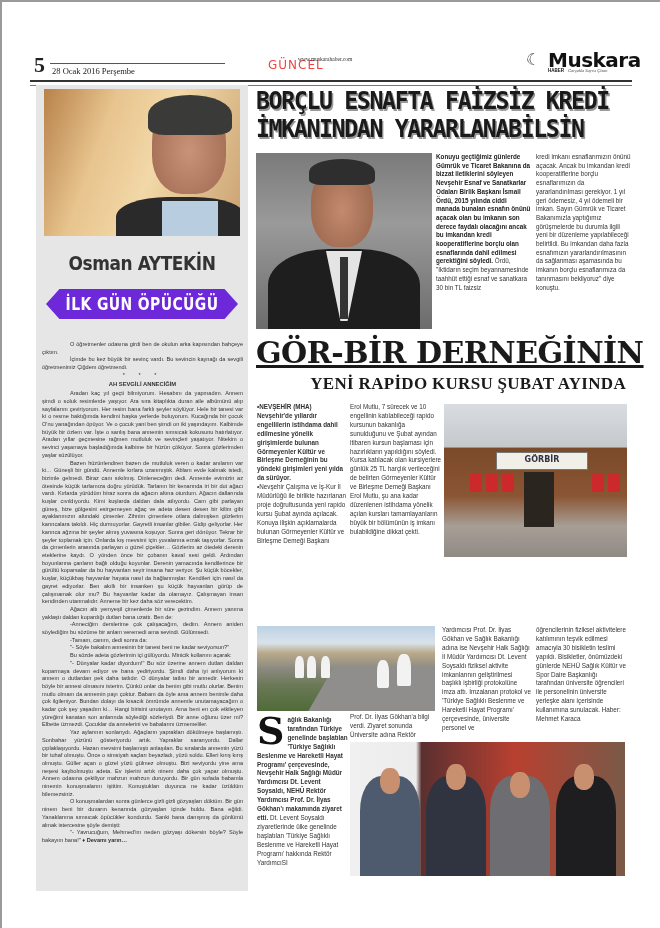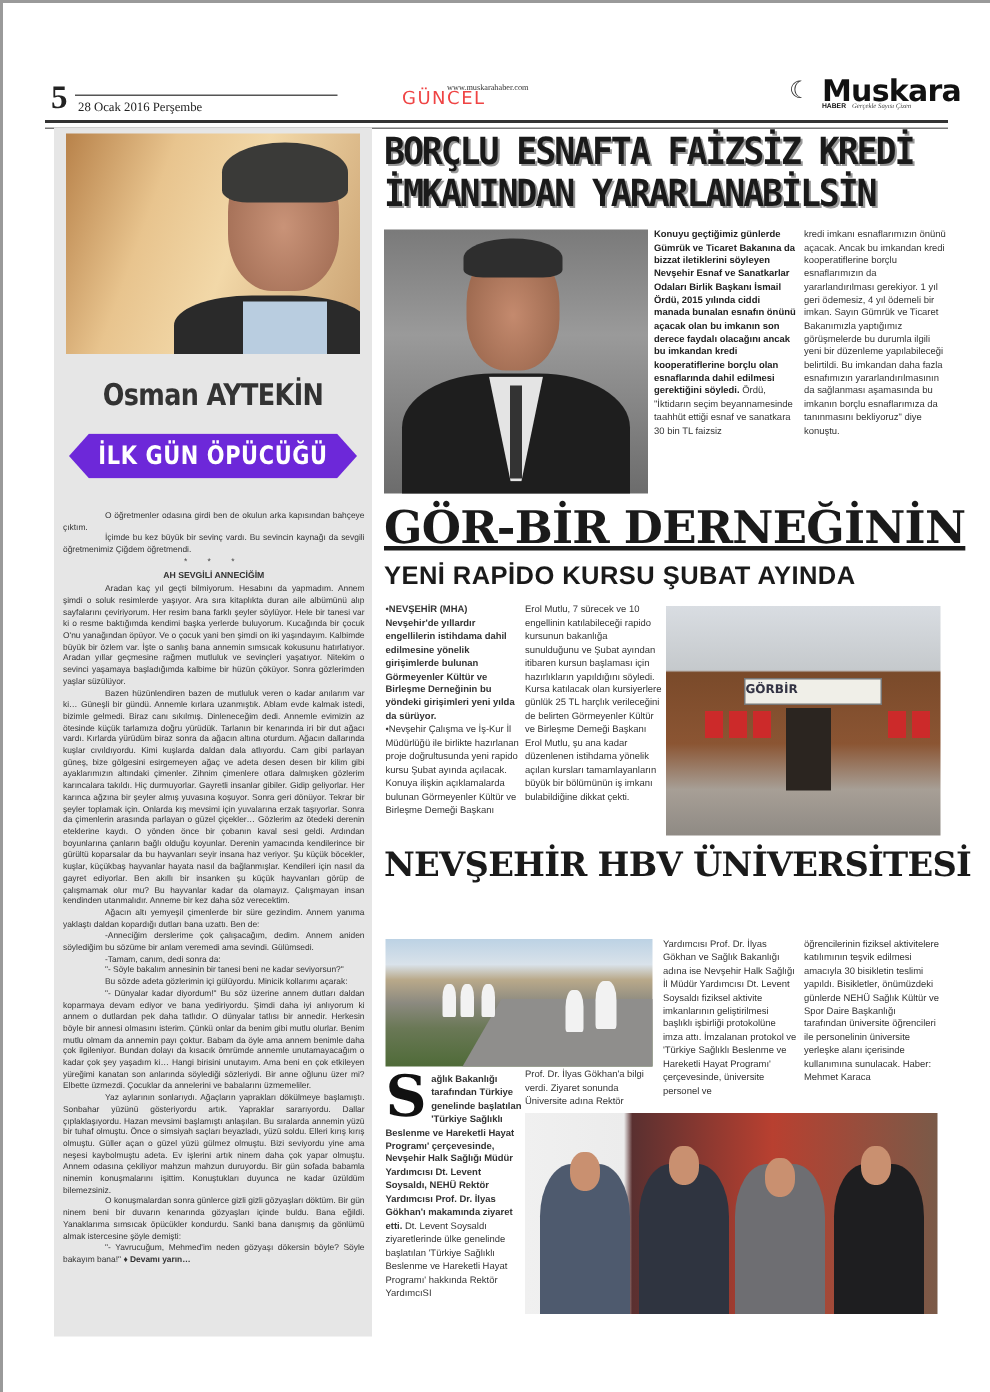--- a/index.html
+++ b/index.html
@@ -47,26 +47,26 @@
   .a1-photo .suit { position: absolute; left: 12px; top: 96px; width: 152px; height: 90px; background: #1e1e1e; border-radius: 40% 40% 0 0; }
   .a1-photo .shirt { position: absolute; left: 70px; top: 98px; width: 36px; height: 70px; background: #e4e4e4; clip-path: polygon(0 0,100% 0,60% 100%,40% 100%); }
   .a1-photo .tie { position: absolute; left: 84px; top: 104px; width: 8px; height: 62px; background: #333; }
   .a1-col { position: absolute; top: 153px; width: 96px; font-size: 6.3px; line-height: 8.7px; color: #333; }
   .a1-col b { color: #222; }
   .a1-c1 { left: 436px; }
   .a1-c2 { left: 536px; }
 
   
   .a2-title1 { position: absolute; left: 256px; top: 336px; width: 370px; font-family: "DejaVu Serif", serif; font-weight: bold; font-size: 30px; line-height: 34px; color: #1a1a1a; letter-spacing: -0.5px; transform: scaleX(1.0); transform-origin: left top; white-space: nowrap; text-decoration: underline; }
-  .a2-title2 { position: absolute; left: 256px; top: 374px; width: 370px; font-family: Liberation Sans, sans-serif; font-weight: bold; font-size: 17px; line-height: 20px; color: #1a1a1a; letter-spacing: 0.3px; white-space: nowrap; }
+  .a2-title2 { position: absolute; left: 256px; top: 374px; width: 370px; font-family: Liberation Serif, serif; font-weight: bold; font-size: 17px; line-height: 20px; color: #1a1a1a; letter-spacing: 0.3px; white-space: nowrap; text-align: right; }
   .a2-col { position: absolute; top: 403px; width: 92px; font-size: 6.3px; line-height: 8.9px; color: #333; }
   .a2-c1 { left: 257px; }
   .a2-c2 { left: 350px; }
   .a2-photo { position: absolute; left: 444px; top: 404px; width: 183px; height: 153px; background: linear-gradient(180deg,#d9dde2 0%,#c5c9cc 28%,#7a4a2a 29%,#8b5533 60%,#a79f96 80%,#8f8a84 100%); overflow: hidden; }
-  .a2-photo .sign { position: absolute; left: 52px; top: 48px; width: 90px; height: 16px; background: #f0efe8; border: 1px solid #777; font-family: "DejaVu Sans", sans-serif; font-weight: bold; font-size: 8px; line-height: 14px; color: #334; }
+  .a2-photo .sign { position: absolute; left: 52px; top: 48px; width: 90px; height: 16px; background: #f0efe8; border: 1px solid #777; font-family: "DejaVu Sans", sans-serif; font-weight: bold; font-size: 8px; text-align: center; line-height: 14px; color: #334; }
   .a2-photo .door { position: absolute; left: 80px; top: 68px; width: 30px; height: 55px; background: #2b2520; }
   .a2-photo .flag { position: absolute; top: 70px; width: 12px; height: 18px; background: #cc2a2a; }
 
   
   .a3-title { position: absolute; left: 256px; top: 564px; width: 380px; font-family: "DejaVu Serif", serif; font-weight: bold; font-size: 22.5px; line-height: 27px; color: #1a1a1a; letter-spacing: -0.5px; white-space: nowrap; transform: scaleX(1.0); transform-origin: left top; }
   .a3-photo1 { position: absolute; left: 257px; top: 626px; width: 178px; height: 85px; background: linear-gradient(180deg,#bcd2e4 0%,#d9e2ea 20%,#b9a98a 32%,#8c8a80 50%,#6a7856 70%,#4f6b38 100%); overflow: hidden; }
   .a3-photo1 .road { position: absolute; left: 60px; top: 40px; width: 140px; height: 60px; background: #8f8e8c; transform: skewX(-30deg); }
   .a3-photo1 .rider { position: absolute; width: 9px; height: 22px; background: #f2f2f2; border-radius: 40% 40% 10% 10%; }
   .a3-caption { position: absolute; left: 350px; top: 713px; width: 92px; font-size: 6.3px; line-height: 8.9px; color: #333; }
   .a3-lead { position: absolute; left: 257px; top: 716px; width: 92px; font-size: 6.3px; line-height: 8.9px; color: #333; }
@@ -156,21 +156,20 @@
   <div class="sign">GÖRBİR</div>
   <div class="door"></div>
   <div class="flag" style="left:26px"></div>
   <div class="flag" style="left:42px"></div>
   <div class="flag" style="left:58px"></div>
   <div class="flag" style="left:148px"></div>
   <div class="flag" style="left:164px"></div>
 </div>
 
 <div class="a3-title">
-  <div>NEVŞEHİR HBV ÜNİVERSİTESİ</div>
 </div>
 <div class="a3-photo1">
   <div class="road"></div>
   <div class="rider" style="left:38px;top:30px"></div>
   <div class="rider" style="left:50px;top:30px"></div>
   <div class="rider" style="left:64px;top:30px"></div>
   <div class="rider" style="left:120px;top:34px;width:12px;height:28px"></div>
   <div class="rider" style="left:140px;top:28px;width:14px;height:32px"></div>
 </div>
 <div class="a3-lead">

